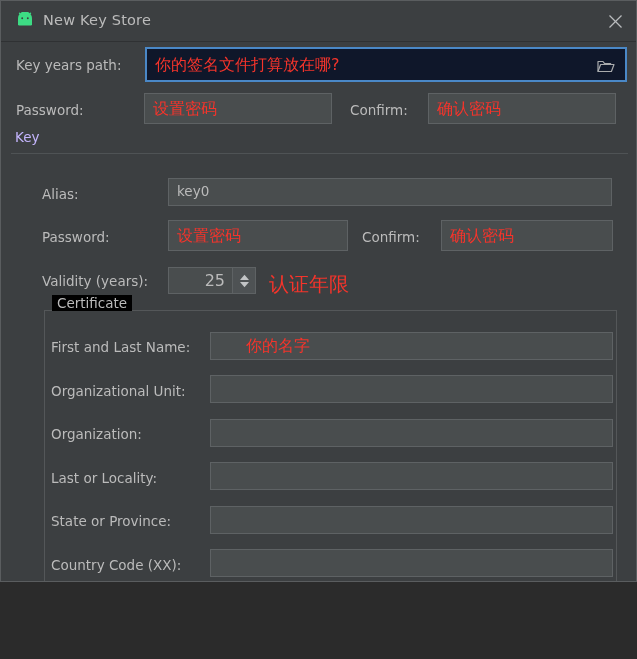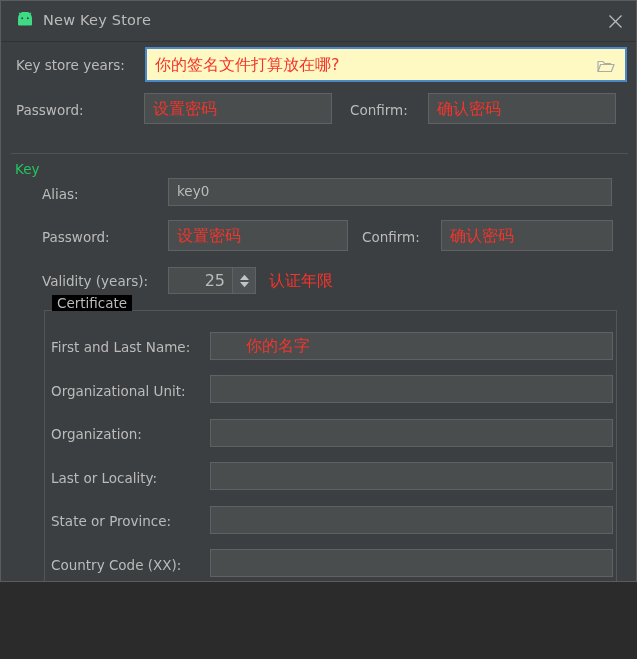--- a/index.html
+++ b/index.html
@@ -66,53 +66,53 @@
     color: #bbbbbb;
     font-size: 13.5px;
     line-height: 1;
     display: flex;
     align-items: center;
     padding: 0 8px;
     overflow: hidden;
   }
   .field.focused {
     border: 2px solid #4a88c7;
-    background: #fef9c3;
+    background: #0f172a;
   }
   .hint {
     color: #f5342b;
     font-size: 16px;
     font-family: "DejaVu Sans", "Liberation Sans", sans-serif;
     white-space: nowrap;
   }
   .hint-out {
     position: absolute;
     color: #f5342b;
-    font-size: 16px;
+    font-size: 20px;
     white-space: nowrap;
   }
   .val {
     color: #bbbbbb;
     font-size: 13.5px;
     white-space: nowrap;
   }
 
   
   #folder-icon {
     position: absolute;
     right: 10px; top: 10px;
     width: 18px; height: 15px;
   }
 
   
   #key-group-label {
     position: absolute;
-    left: 14px; top: 160px;
-    font-size: 13.5px;
-    color: #22c55e;
+    left: 14px; top: 128px;
+    font-size: 13.5px;
+    color: #c4b5fd;
     background: #3c3f41;
     padding-right: 6px;
     z-index: 2;
   }
   #key-group-line {
     position: absolute;
     left: 10px; top: 152px;
     width: 617px; height: 1px;
     background: #4f5355;
   }
@@ -212,21 +212,21 @@
     </span>
     <span id="title-text">New Key Store</span>
     <span id="close-btn">
       <svg width="15" height="15" viewBox="0 0 15 15">
         <line x1="1.5" y1="1.5" x2="13.5" y2="13.5" stroke="#b9bbbd" stroke-width="1.3"></line>
         <line x1="13.5" y1="1.5" x2="1.5" y2="13.5" stroke="#b9bbbd" stroke-width="1.3"></line>
       </svg>
     </span>
   </div>
 
-  <span class="lbl" style="left:15px; top:56px;">Key store years:</span>
+  <span class="lbl" style="left:15px; top:56px;">Key years path:</span>
   <div class="field focused" style="left:144px; top:46px; width:482px; height:35px;">
     <span class="hint">你的签名文件打算放在哪?</span>
     <span id="folder-icon">
       <svg width="18" height="15" viewBox="0 0 18 15">
         <path d="M1 12.5 L3.6 5.5 L17 5.5 L14.4 12.5 Z" fill="none" stroke="#a9abad" stroke-width="1.2" stroke-linejoin="round"></path>
         <path d="M1 12.5 L1 2.5 L6 2.5 L7.6 4.6 L13.6 4.6 L13.6 5.5" fill="none" stroke="#a9abad" stroke-width="1.2" stroke-linejoin="round"></path>
       </svg>
     </span>
   </div>
 

